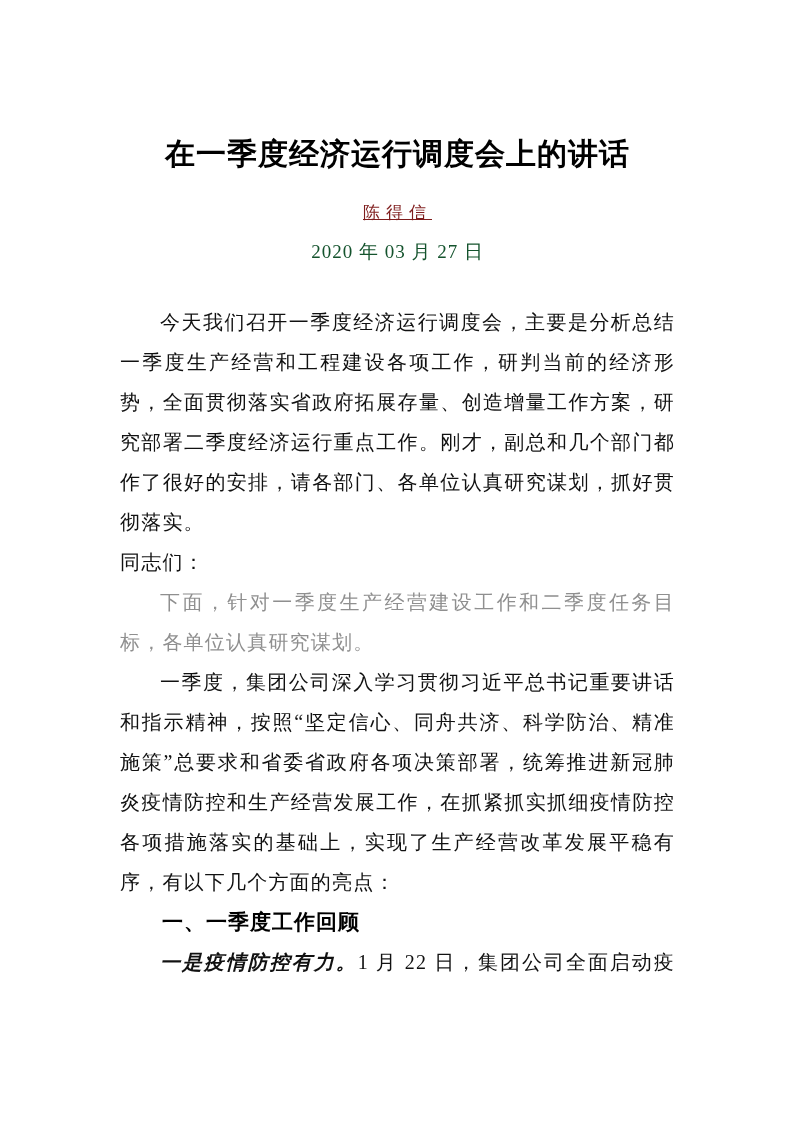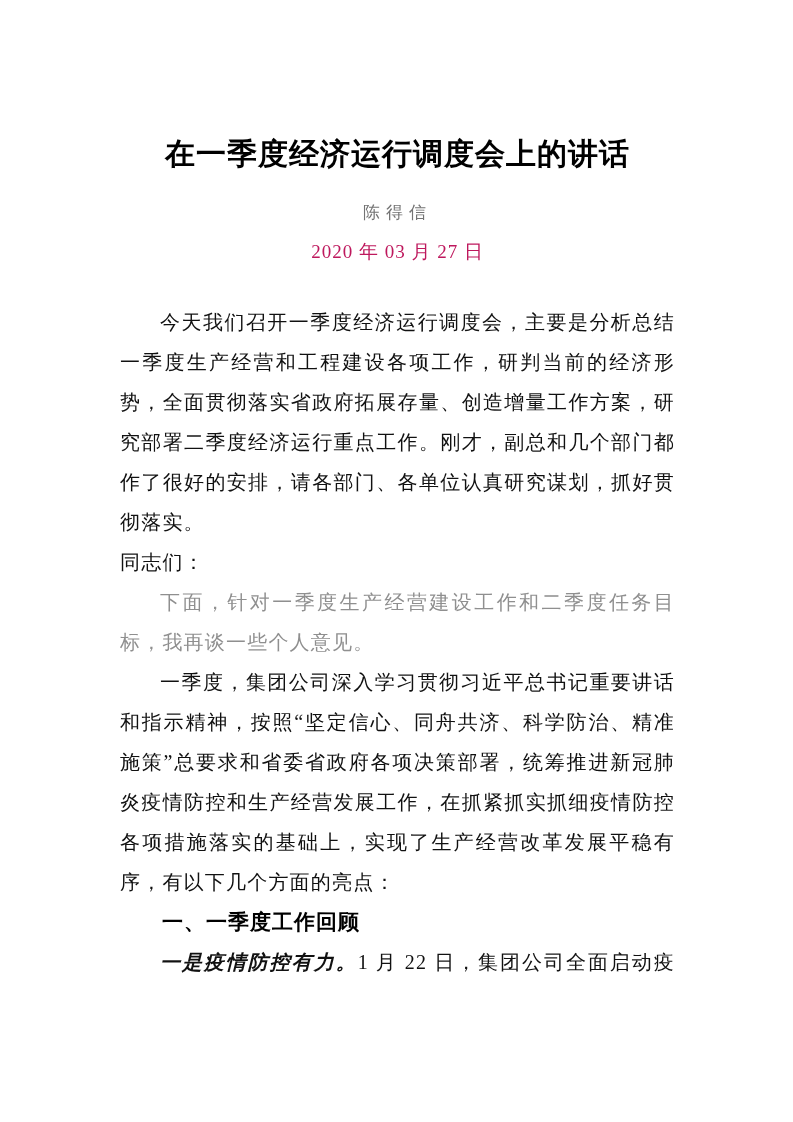--- a/index.html
+++ b/index.html
@@ -25,29 +25,30 @@
     text-align: center;
     letter-spacing: 1px;
     color: #000000;
   }
   .doc-author {
     margin-top: 24px;
     font-size: 17px;
     line-height: 26px;
     text-align: center;
     letter-spacing: 6px;
-    color: #737373;
+    color: #7f1d1d;
+    text-decoration: underline;
   }
   .doc-date {
     margin-top: 12px;
     font-size: 19px;
     line-height: 28px;
     text-align: center;
     letter-spacing: 1px;
-    color: #be185d;
+    color: #14532d;
   }
   .doc-body {
     margin-top: 36px;
     font-size: 20px;
     line-height: 40px;
     letter-spacing: 1.2px;
     text-align: justify;
     text-justify: inter-character;
     text-align-last: left;
   }
@@ -81,21 +82,21 @@
 
   <div class="doc-author">陈得信</div>
 
   <div class="doc-date">2020 年 03 月 27 日</div>
 
   <div class="doc-body">
     <p class="para">今天我们召开一季度经济运行调度会，主要是分析总结一季度生产经营和工程建设各项工作，研判当前的经济形势，全面贯彻落实省政府拓展存量、创造增量工作方案，研究部署二季度经济运行重点工作。刚才，副总和几个部门都作了很好的安排，请各部门、各单位认真研究谋划，抓好贯彻落实。</p>
 
     <p class="para salutation">同志们：</p>
 
-    <p class="para gray">下面，针对一季度生产经营建设工作和二季度任务目标，我再谈一些个人意见。</p>
+    <p class="para gray">下面，针对一季度生产经营建设工作和二季度任务目标，各单位认真研究谋划。</p>
 
     <p class="para">一季度，集团公司深入学习贯彻习近平总书记重要讲话和指示精神，按照“坚定信心、同舟共济、科学防治、精准施策”总要求和省委省政府各项决策部署，统筹推进新冠肺炎疫情防控和生产经营发展工作，在抓紧抓实抓细疫情防控各项措施落实的基础上，实现了生产经营改革发展平稳有序，有以下几个方面的亮点：</p>
 
     <p class="para heading">一、一季度工作回顾</p>
 
     <p class="para"><span class="lead-bold">一是疫情防控有力。</span><span>1 月 22 日，集团公司全面启动疫情防控应急响应和工作运行机制，以酒钢医院为主体制定印发了《新型冠状病毒感染的肺炎疫情应急处理方案（试行）》</span></p>
   </div>
 </div>
 
 </body></html>

